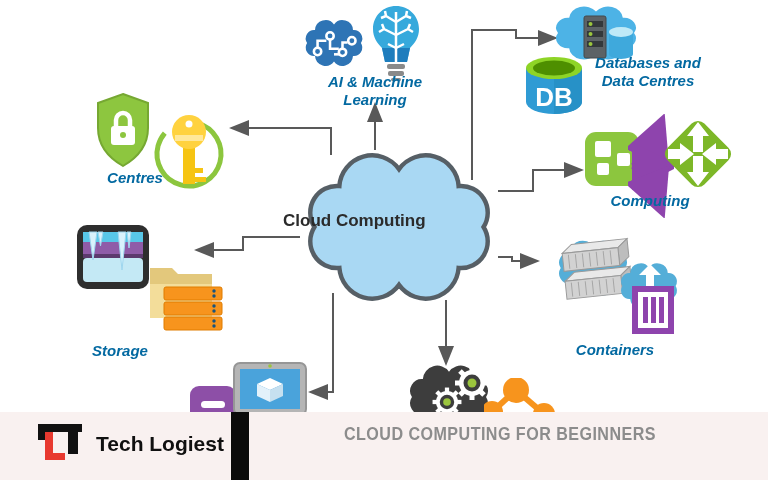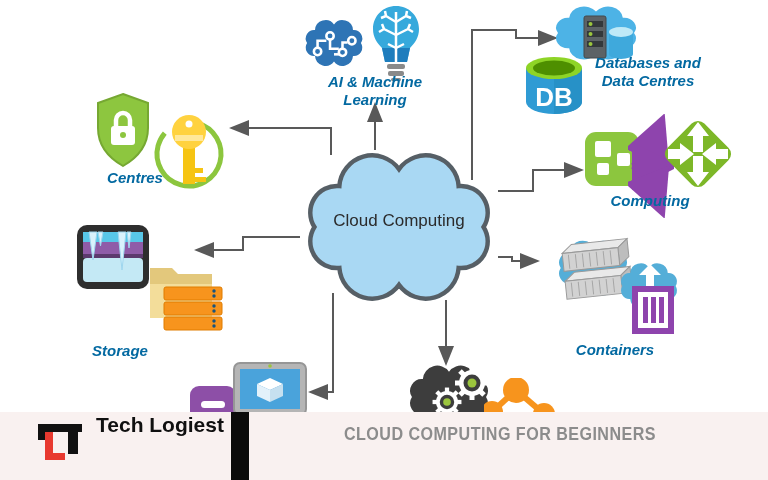--- a/index.html
+++ b/index.html
@@ -1,22 +1,22 @@
 <!DOCTYPE html>
 <html><head>
 <meta charset="utf-8">
 <style>
   html,body{margin:0;padding:0;}
   body{width:768px;height:480px;position:relative;overflow:hidden;background:#ffffff;
        font-family:"Liberation Sans", sans-serif;}
   .abs{position:absolute;}
   .label{font-weight:bold;color:#0369a1;font-size:15px;text-align:center;line-height:1.2;font-style:italic;}
-  .center-label{font-weight:normal;color:#2b2b2b;font-size:17px;text-align:center;}
+  .center-label{font-weight:bold;color:#2b2b2b;font-size:17px;text-align:left;}
   #footer{left:0;top:412px;width:768px;height:68px;background:#f9f1f0;z-index:5;}
-  #brand-text{left:96px;top:413px;font-weight:bold;font-size:21px;color:#101010;z-index:6;}
+  #brand-text{left:96px;top:432px;font-weight:bold;font-size:21px;color:#101010;z-index:6;}
   #headline{left:330px;top:424px;width:340px;text-align:center;font-weight:bold;font-size:17.5px;
             color:#8c8c8c;letter-spacing:.5px;transform:scaleX(.92);transform-origin:center;
             text-transform:uppercase;z-index:6;}
   #stand-bar{left:231px;top:412px;width:18px;height:68px;background:#0b0b0b;z-index:7;}
   svg{display:block;}
 </style>
 </head>
 <body>
 
 <svg width="0" height="0" style="position:absolute" aria-hidden="true">

